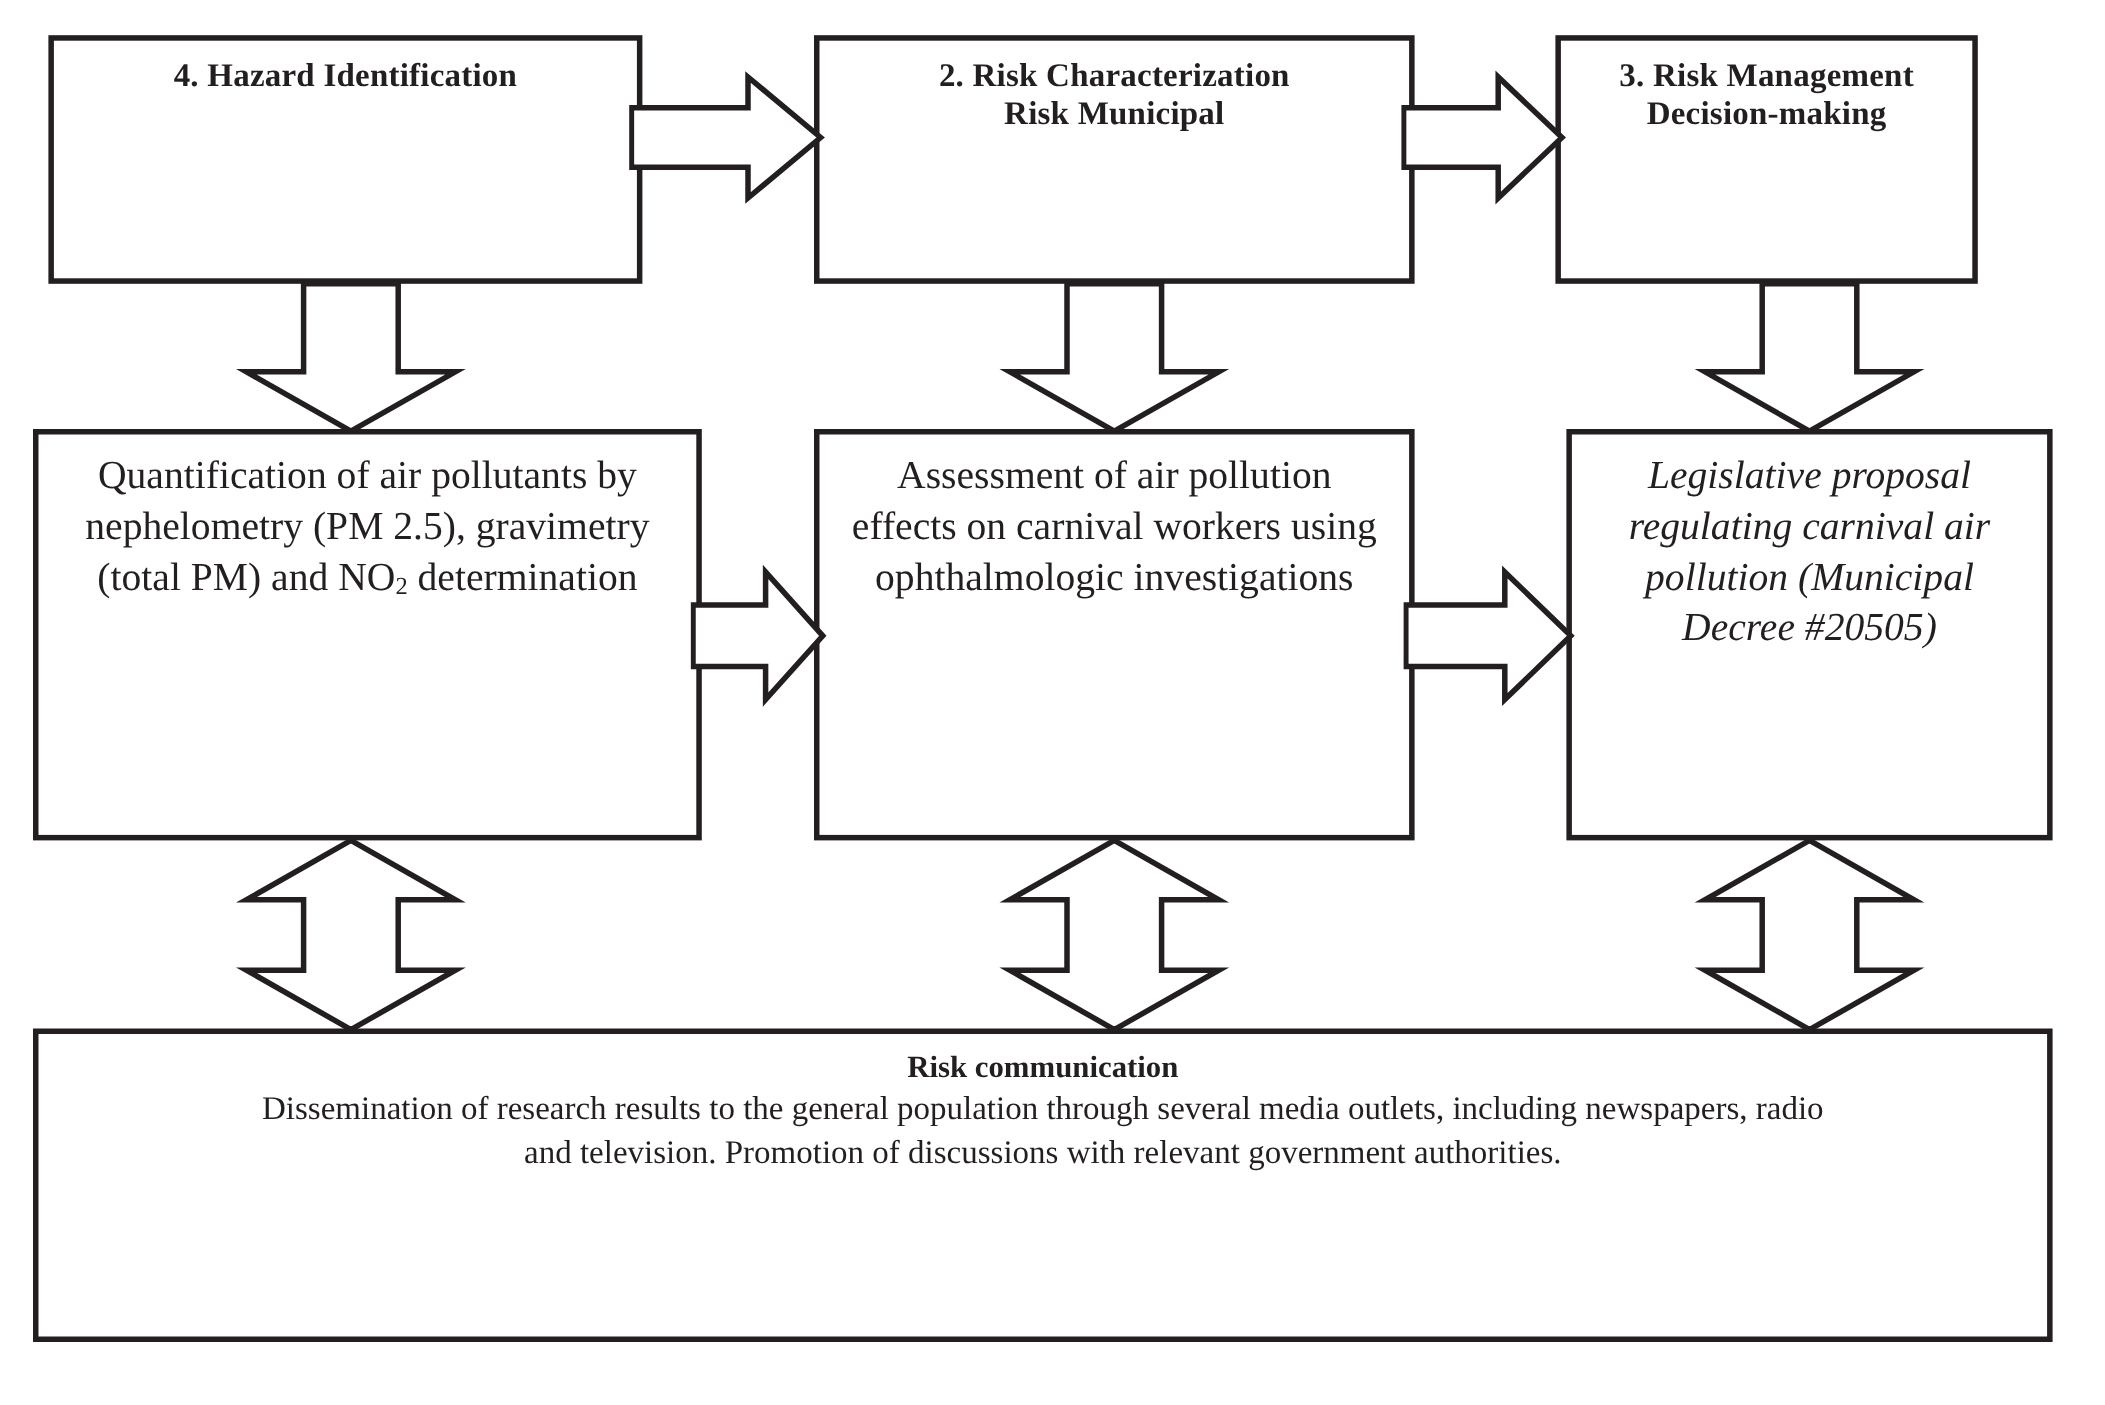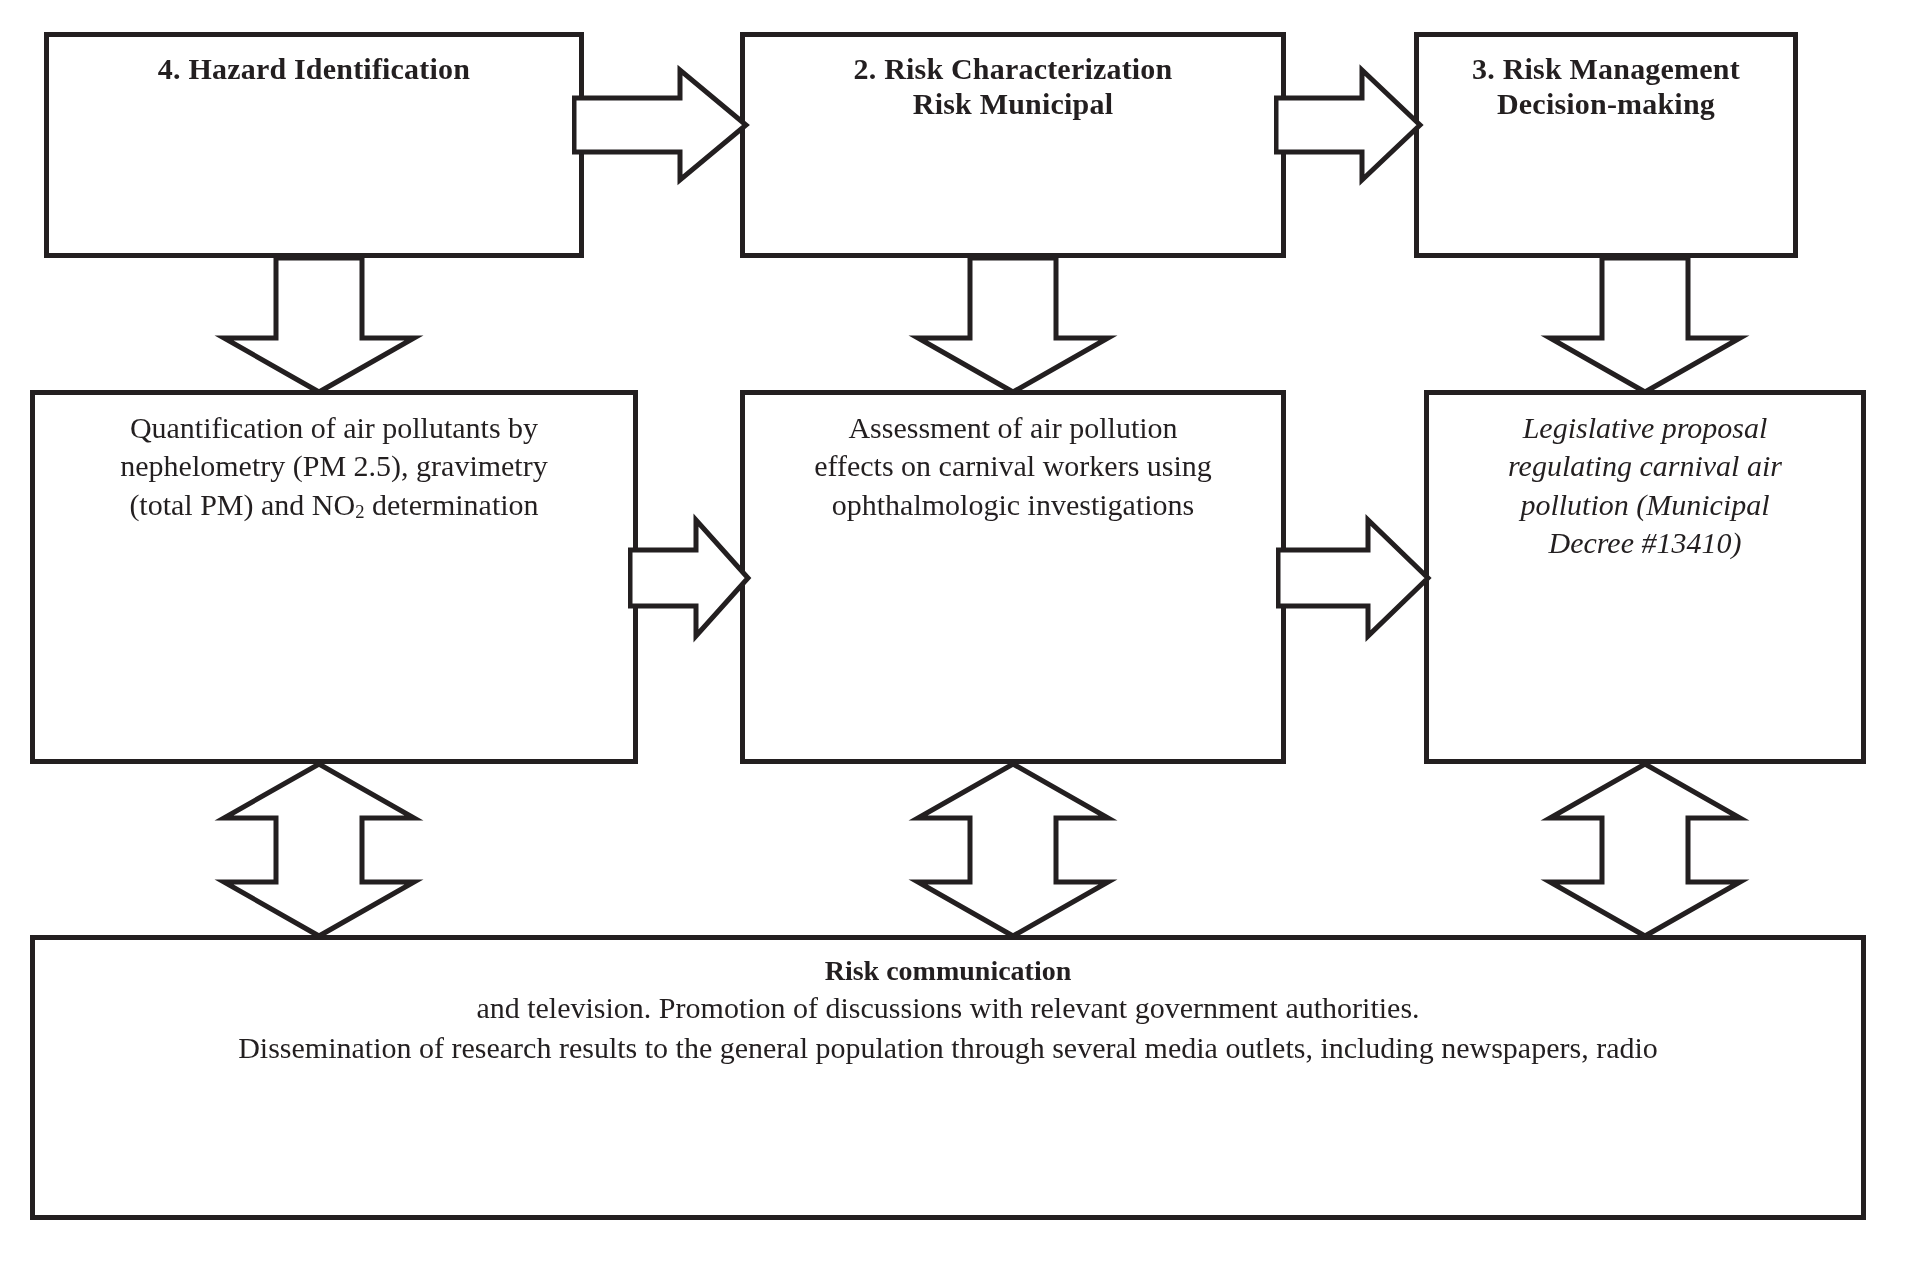--- a/index.html
+++ b/index.html
@@ -32,21 +32,21 @@
   .box .inner {
     padding: 14px 16px 0 16px;
   }
   .title-box .inner {
     font-weight: bold;
     font-size: 30px;
     letter-spacing: 0.2px;
   }
   .detail-box .inner {
     font-weight: normal;
-    font-size: 30px;
+    font-size: 36px;
     line-height: 1.28;
   }
   .comm-box .heading {
     font-weight: bold;
     font-size: 28px;
     padding-top: 14px;
   }
   .comm-box .body {
     font-weight: normal;
     font-size: 30px;
@@ -102,28 +102,28 @@
       <div>effects on carnival workers using</div>
       <div>ophthalmologic investigations</div>
     </div>
   </div>
 
   <div class="box detail-box" style="left:1424px; top:390px; width:442px; height:374px;font-style:italic;">
     <div class="inner">
       <div>Legislative proposal</div>
       <div>regulating carnival air</div>
       <div>pollution (Municipal</div>
-      <div>Decree #13410)</div>
+      <div>Decree #20505)</div>
     </div>
   </div>
 
   <div class="box comm-box" style="left:30px; top:935px; width:1836px; height:285px;">
     <div class="heading">Risk communication</div>
+    <div class="body">Dissemination of research results to the general population through several media outlets, including newspapers, radio</div>
     <div class="body">and television. Promotion of discussions with relevant government authorities.</div>
-    <div class="body">Dissemination of research results to the general population through several media outlets, including newspapers, radio</div>
   </div>
 
   <div class="arrow" style="left:572px; top:60px; width:180px; height:130px;">
     <svg width="180" height="130" viewBox="0 0 180 130">
       <path d="M 2 38 L 108 38 L 108 10 L 174 65 L 108 120 L 108 92 L 2 92 Z" fill="#ffffff" stroke="#231f20" stroke-width="5" stroke-linejoin="miter"></path>
     </svg>
   </div>
 
   <div class="arrow" style="left:1274px; top:60px; width:152px; height:130px;">
     <svg width="152" height="130" viewBox="0 0 152 130">

